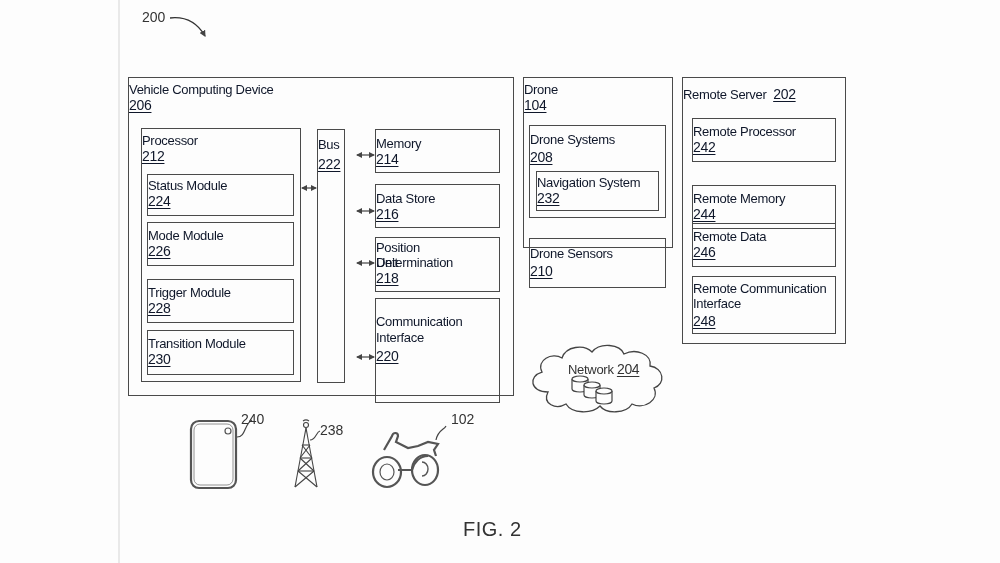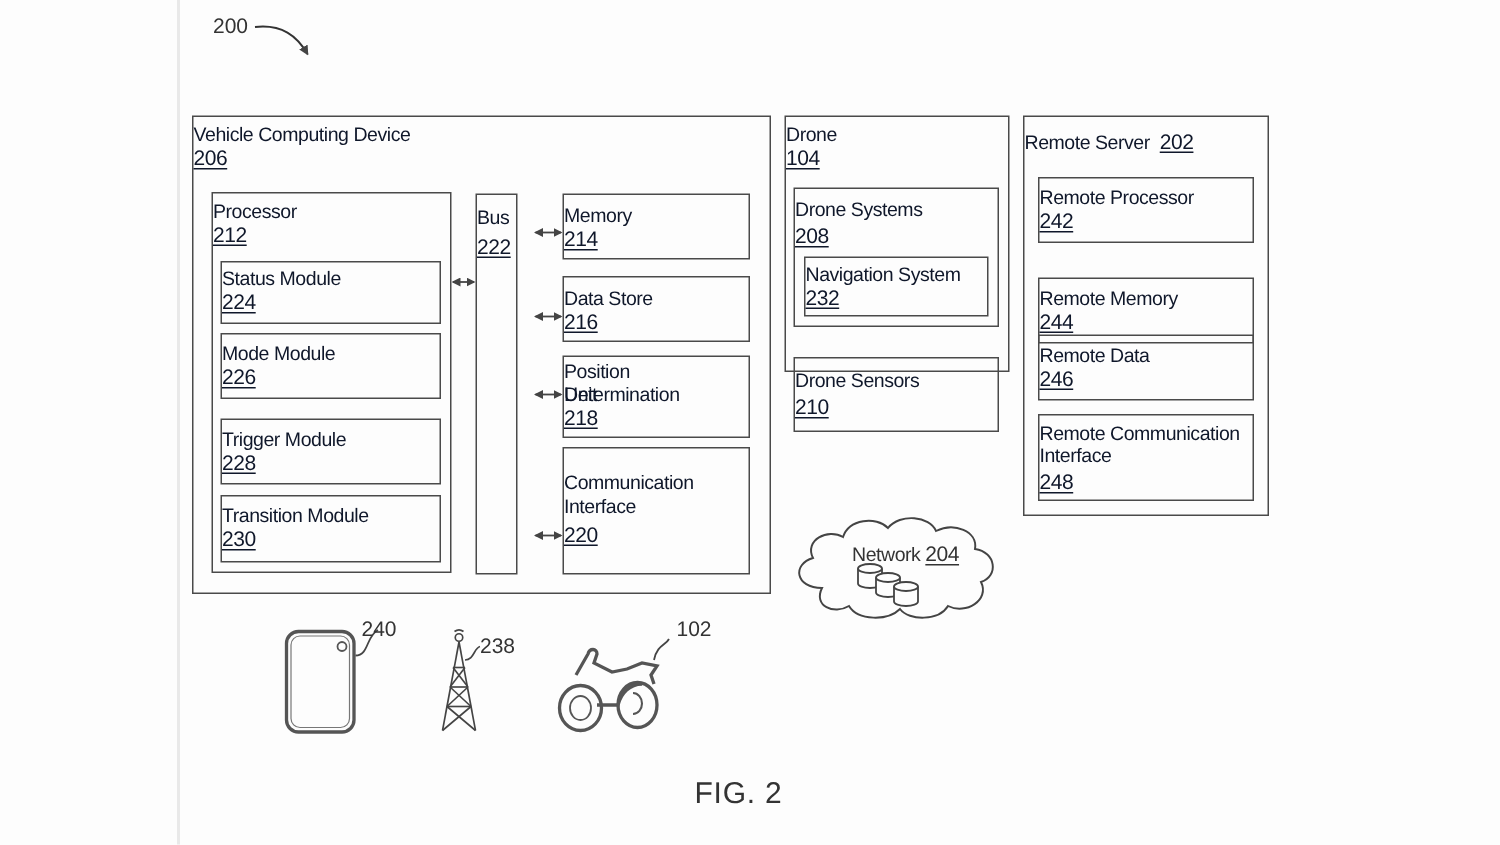--- a/index.html
+++ b/index.html
@@ -68,21 +68,21 @@
 </div>
 <div class="box" style="left:375px;top:184px;width:125px;height:44px;">
   <div class="lbl" style="top:6px;">Data Store</div>
   <div class="lbl num" style="top:22px;">216</div>
 </div>
 <div class="box" style="left:375px;top:237px;width:125px;height:55px;">
   <div class="lbl" style="top:2px;">Position Determination</div>
   <div class="lbl" style="top:17px;">Unit</div>
   <div class="lbl num" style="top:33px;">218</div>
 </div>
-<div class="box" style="left:375px;top:298px;width:125px;height:85px;">
+<div class="box" style="left:375px;top:298px;width:125px;height:105px;">
   <div class="lbl" style="top:15px;">Communication</div>
   <div class="lbl" style="top:31px;">Interface</div>
   <div class="lbl num" style="top:50px;">220</div>
 </div>
 
 <div class="box" style="left:523px;top:77px;width:150px;height:171px;">
   <div class="lbl" style="top:4px;">Drone</div>
   <div class="lbl num" style="top:20px;">104</div>
 </div>
 <div class="box" style="left:529px;top:125px;width:137px;height:93px;">

